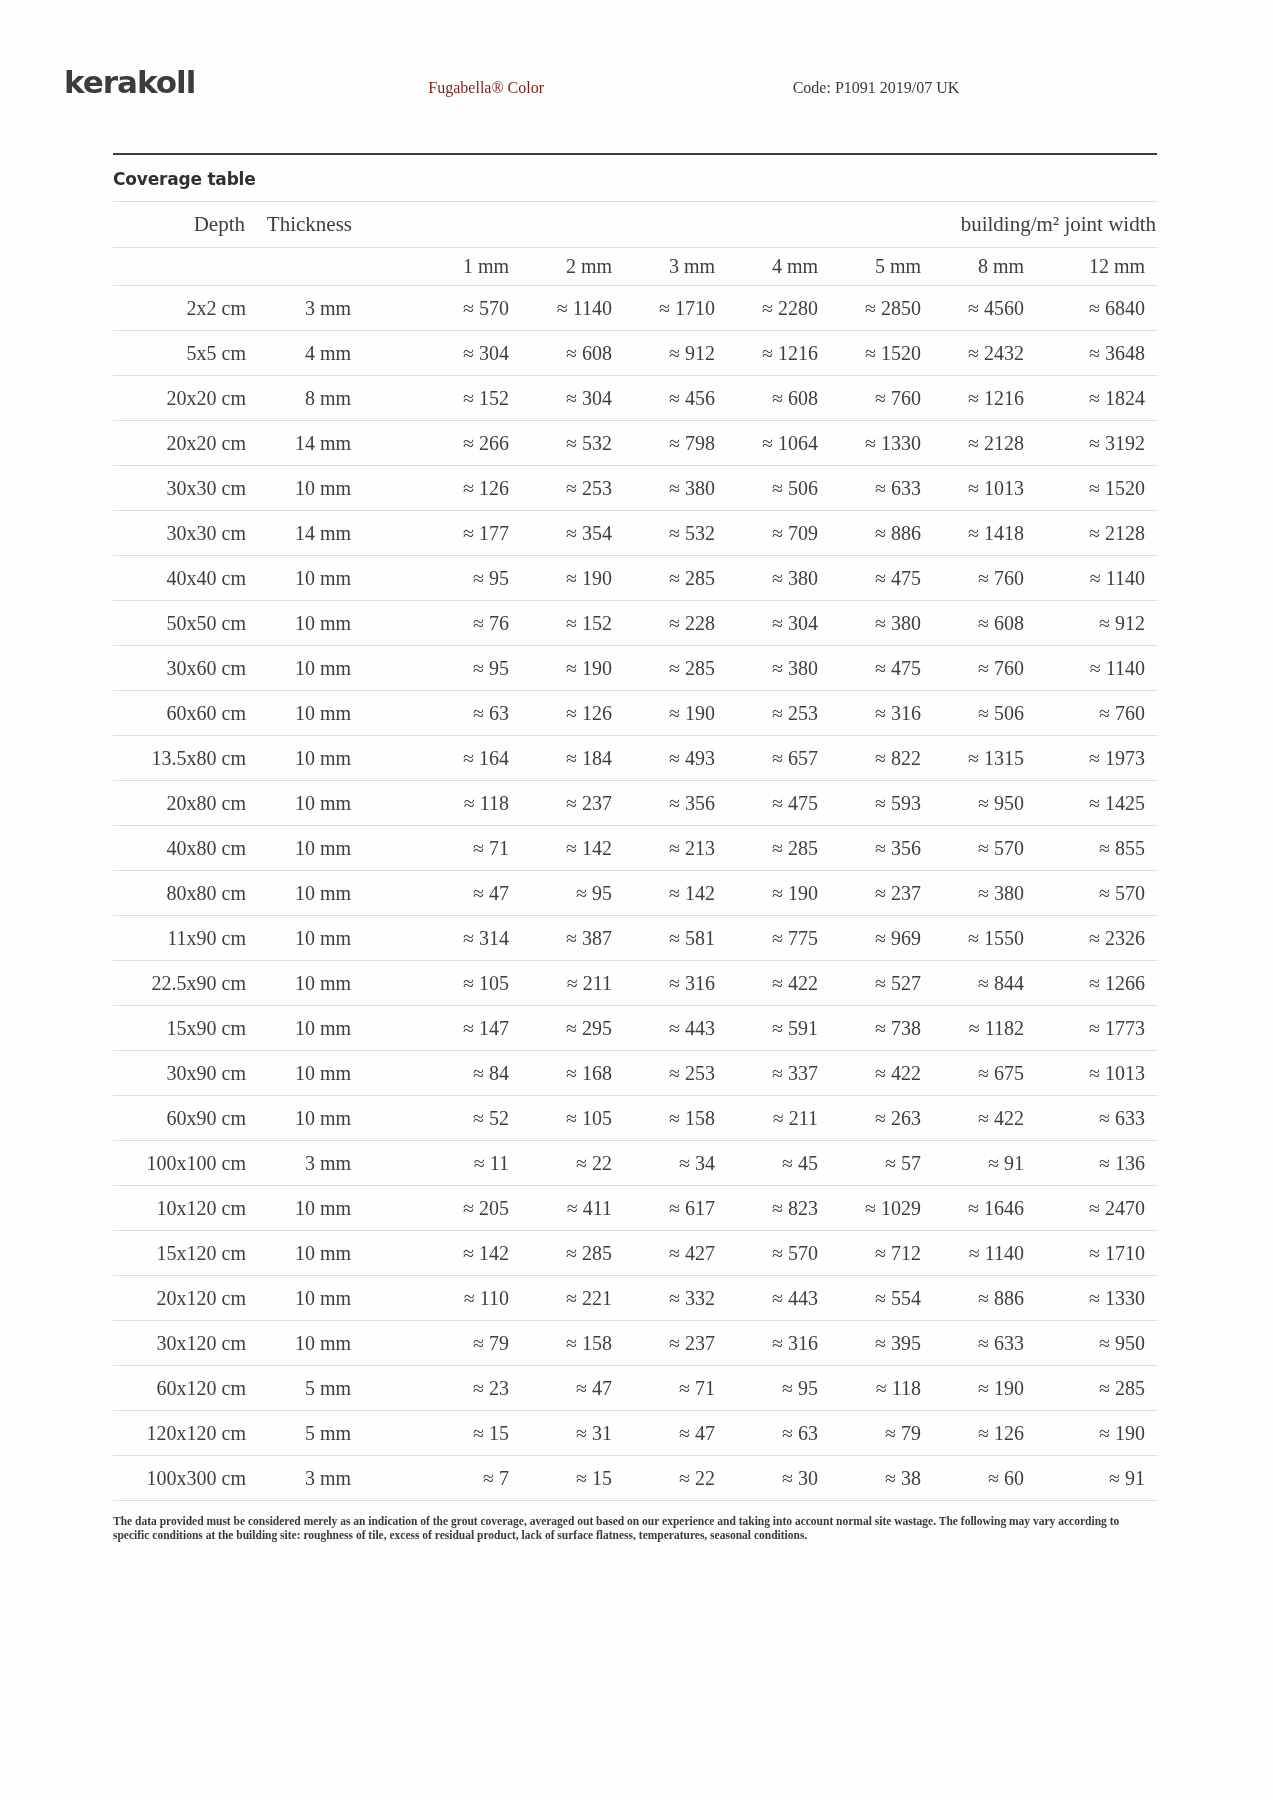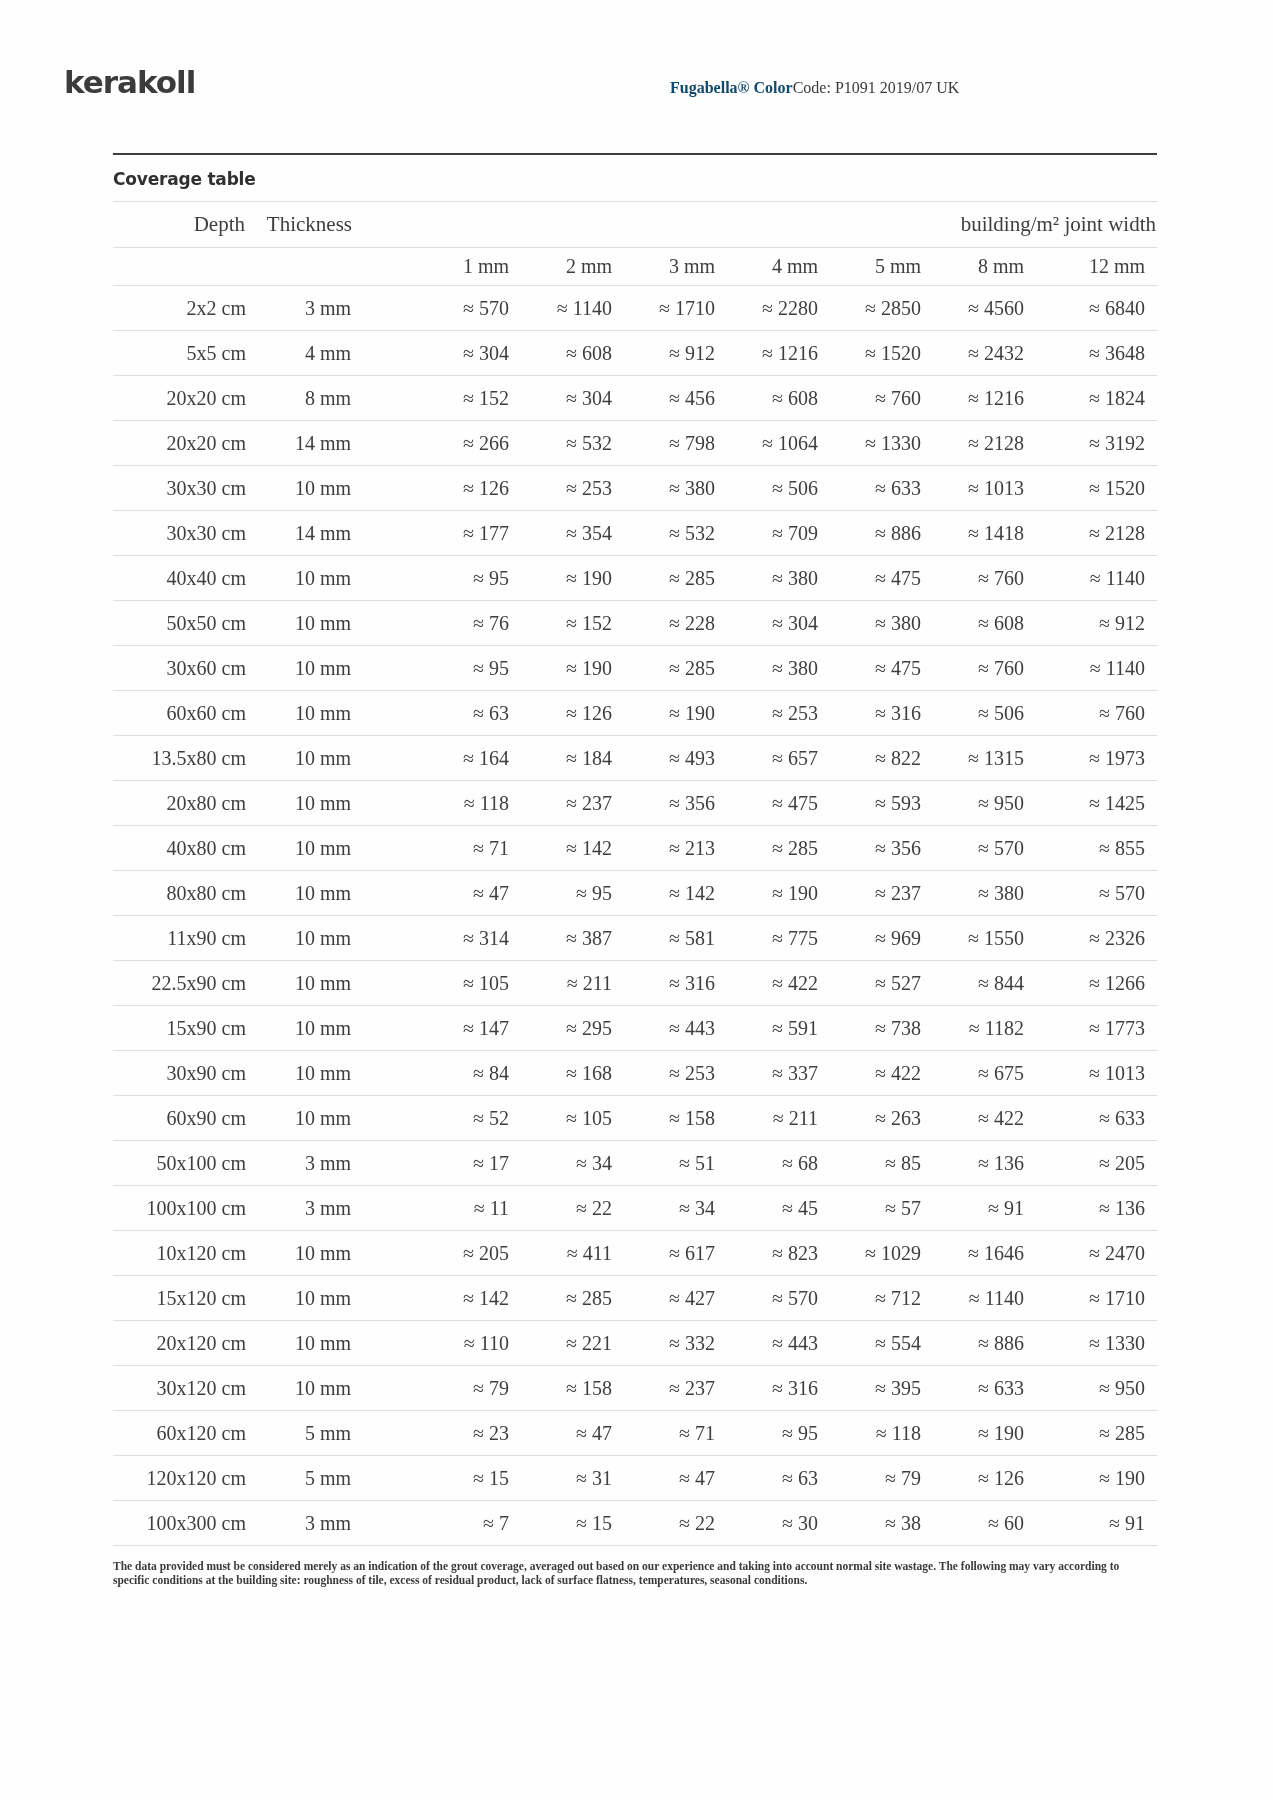--- a/index.html
+++ b/index.html
@@ -15,21 +15,21 @@
   .doc-header{
     position:absolute;left:64px;right:116px;top:64px;
     display:flex;align-items:baseline;
   }
   .doc-header > div{flex:1 1 0;}
   .logo{
     font-family:"DejaVu Sans", sans-serif;
     font-weight:bold;font-size:31px;letter-spacing:-1px;
     color:#3c3c3c;
   }
-  .product{text-align:right;font-size:16px;color:#0c4a6e;font-weight:bold;}
+  .product{text-align:left;font-size:16px;color:#7f1d1d;}
   .code{text-align:left;font-size:16px;color:#3a3a3a;}
   
   .content{
     position:absolute;left:113px;top:153px;width:1044px;
     border-top:2px solid #3c3c3c;
   }
   .section-title{
     margin:0;height:46px;line-height:48px;
     font-family:"DejaVu Sans", sans-serif;
     font-weight:bold;font-size:17px;letter-spacing:-0.2px;
@@ -306,31 +306,20 @@
             <td class="thick">10 mm</td>
             <td class="num">≈ 52</td>
             <td class="num">≈ 105</td>
             <td class="num">≈ 158</td>
             <td class="num">≈ 211</td>
             <td class="num">≈ 263</td>
             <td class="num">≈ 422</td>
             <td class="num">≈ 633</td>
           </tr>
           <tr>
-            <td class="depth">50x100 cm</td>
-            <td class="thick">3 mm</td>
-            <td class="num">≈ 17</td>
-            <td class="num">≈ 34</td>
-            <td class="num">≈ 51</td>
-            <td class="num">≈ 68</td>
-            <td class="num">≈ 85</td>
-            <td class="num">≈ 136</td>
-            <td class="num">≈ 205</td>
-          </tr>
-          <tr>
             <td class="depth">100x100 cm</td>
             <td class="thick">3 mm</td>
             <td class="num">≈ 11</td>
             <td class="num">≈ 22</td>
             <td class="num">≈ 34</td>
             <td class="num">≈ 45</td>
             <td class="num">≈ 57</td>
             <td class="num">≈ 91</td>
             <td class="num">≈ 136</td>
           </tr>

